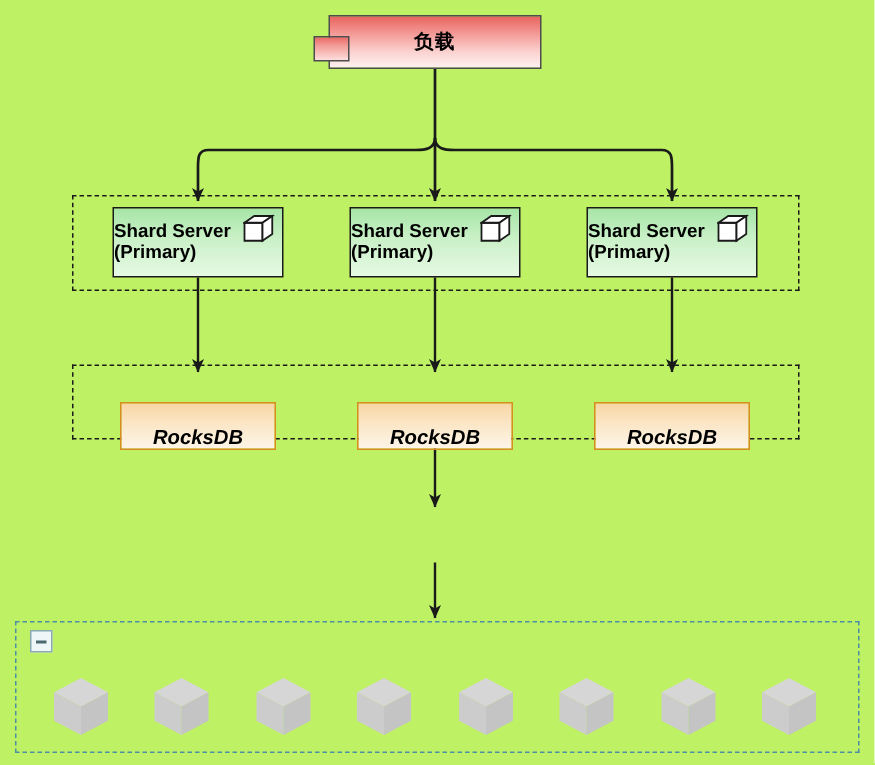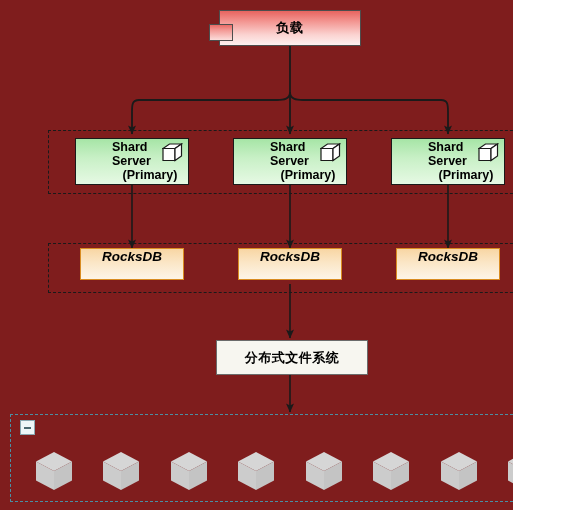--- a/index.html
+++ b/index.html
@@ -5,23 +5,23 @@
   html, body {
     margin: 0;
     padding: 0;
     background: #ffffff;
   }
   body {
     font-family: "Liberation Sans", sans-serif;
   }
   #canvas {
     position: relative;
-    width: 513px;
+    width: 583px;
     height: 510px;
-    background: #7f1d1d;
+    background: #bef264;
     overflow: hidden;
   }
   .abs { position: absolute; }
 
   
   #connectors {
     position: absolute;
     left: 0; top: 0;
     width: 583px; height: 510px;
     pointer-events: none;
@@ -66,24 +66,22 @@
 
   
   .shard-box {
     top: 138px;
     width: 114px; height: 47px;
     border: 1.6px solid #1a1a1a;
     background: linear-gradient(to bottom, #a6e5a6 0%, #c8f0c6 42%, #e6f9e4 100%);
     box-sizing: border-box;
     display: flex;
     flex-direction: column;
-    align-items: center;
-    justify-content: center;
-    z-index: 3;
-    padding-left: 36px;
+    justify-content: center;
+    z-index: 3;
   }
   .shard-line1 {
     font-size: 12.5px;
     font-weight: bold;
     color: #000000;
     line-height: 14px;
     margin-right: 14px;
   }
   .shard-line2 {
     font-size: 12.5px;
@@ -92,27 +90,27 @@
     font-weight: bold;
   }
   .cube-icon {
     position: absolute;
     right: 5px; top: 4px;
     width: 21px; height: 19px;
   }
 
   
   .rocks-box {
-    top: 248px;
+    top: 268px;
     width: 104px; height: 32px;
     border: 1.6px solid #d98c21;
     background: linear-gradient(to bottom, #f8d6a4 0%, #fbe6c6 45%, #fdf5e8 100%);
     box-sizing: border-box;
     display: flex;
-    align-items: flex-start;
+    align-items: flex-end;
     justify-content: center;
     z-index: 3;
   }
   .rocks-label {
     font-size: 13.5px;
     font-weight: bold;
     font-style: italic;
     color: #000000;
   }
 
@@ -256,23 +254,20 @@
   <div class="abs rocks-box" style="left:80px;">
     <span class="rocks-label">RocksDB</span>
   </div>
   <div class="abs rocks-box" style="left:238px;">
     <span class="rocks-label">RocksDB</span>
   </div>
   <div class="abs rocks-box" style="left:396px;">
     <span class="rocks-label">RocksDB</span>
   </div>
 
-  <div class="abs" id="dfs-box">
-    <span id="dfs-label">分布式文件系统</span>
-  </div>
 
   <div class="abs" id="pool-outer"></div>
   <div id="collapse-btn">
     <div class="bar"></div>
   </div>
 
   <div id="pool-nodes">
       <svg class="pool-cube" viewBox="0 0 42 42" style="left: 33px;">
         <path d="M3,11.5 L21,2 L39,11.5 L21,21 Z" fill="#d6d6d6"></path>
         <path d="M3,11.5 L21,21 L21,40 L3,30.5 Z" fill="#cccccc"></path>

